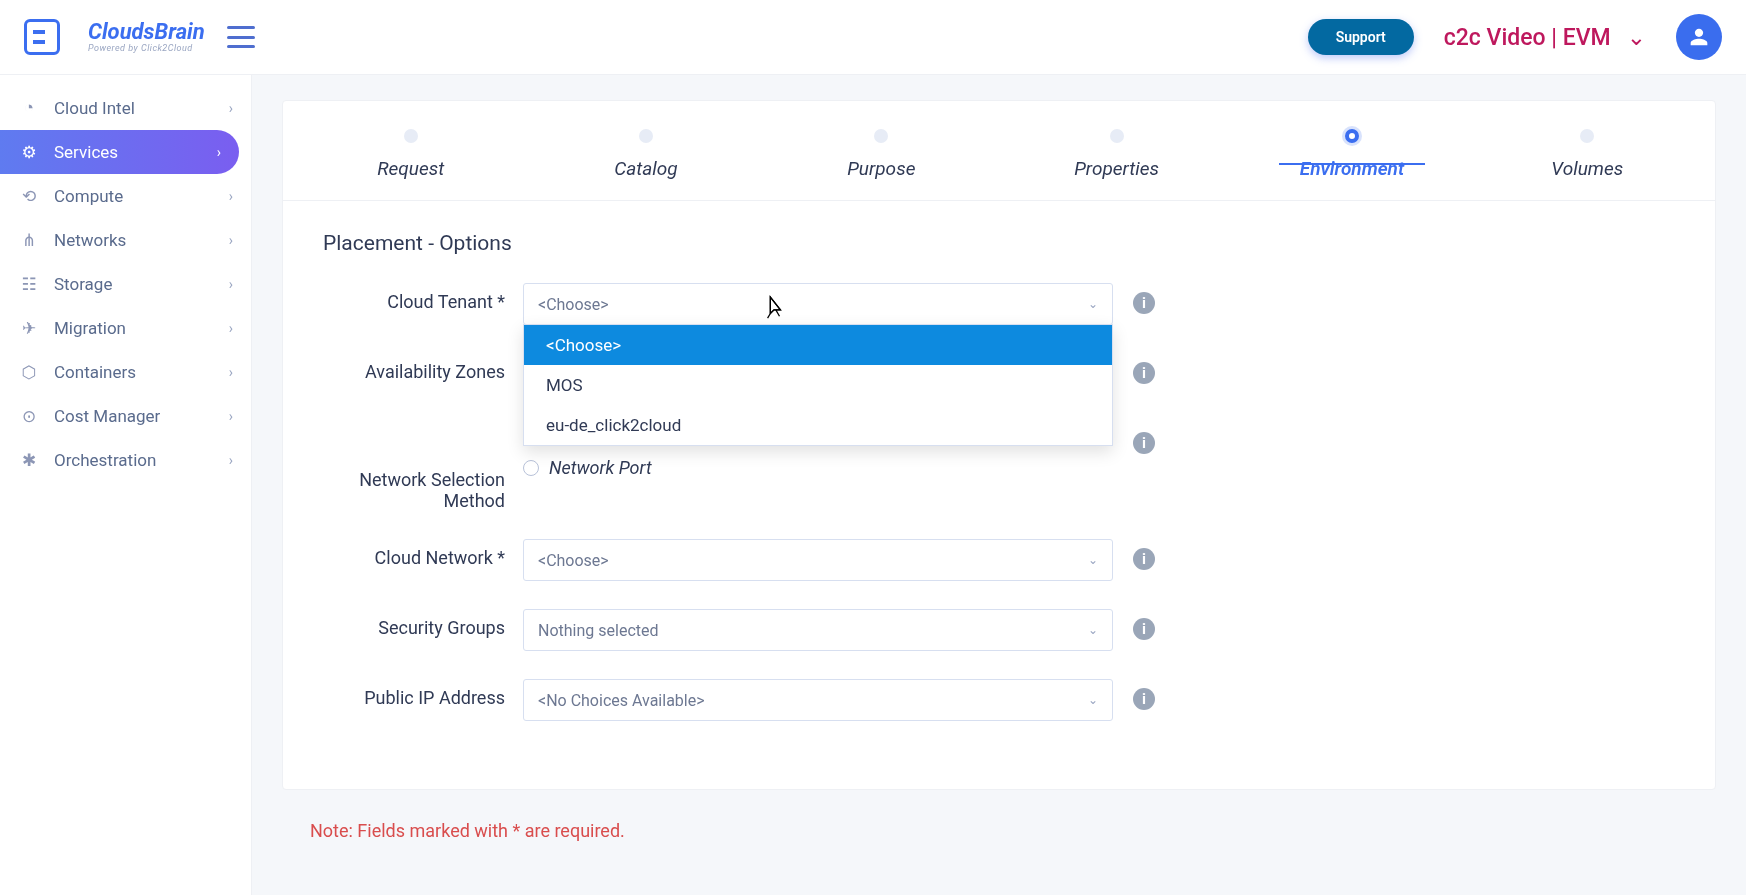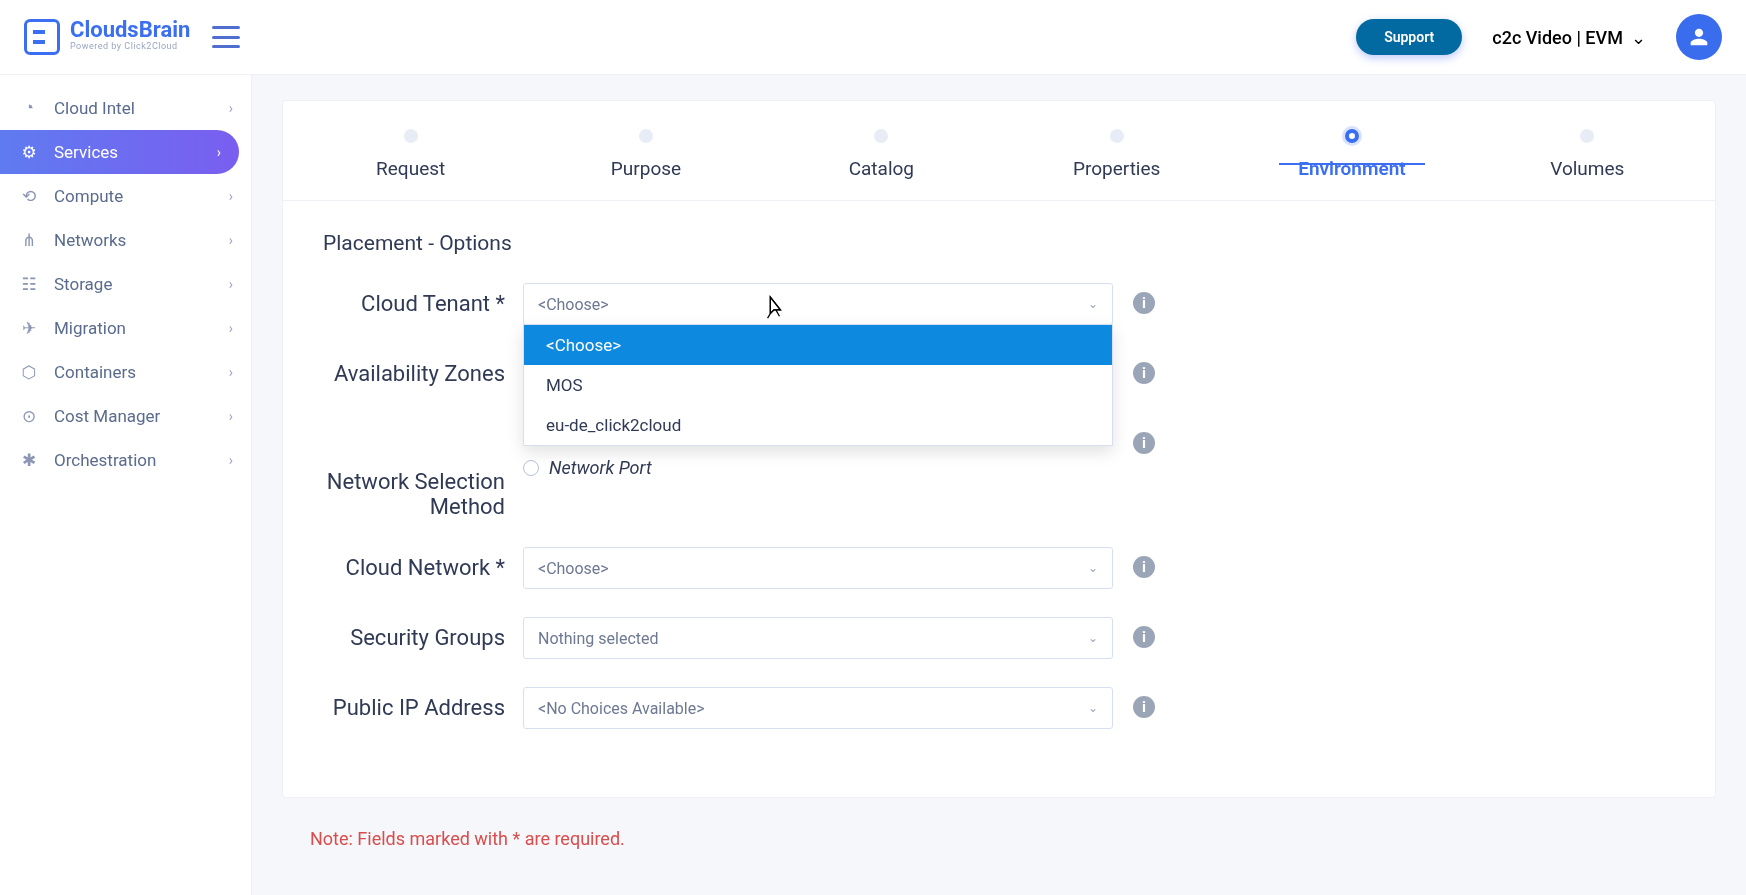--- a/index.html
+++ b/index.html
@@ -1,21 +1,21 @@
 <!DOCTYPE html>
 <html><head>
 <meta charset="utf-8">
 <style>
   * { box-sizing: border-box; margin: 0; padding: 0; font-family: -apple-system, BlinkMacSystemFont, "Segoe UI", Roboto, Arial, sans-serif; }
   body { background: #f5f7fa; width: 1746px; height: 895px; overflow: hidden; }
   .header {
     height: 75px; background: #fff; display: flex; align-items: center;
     padding: 0 24px; border-bottom: 1px solid #eef0f4;
   }
-  .logo-area { display: flex; gap: 10px; }
+  .logo-area { display: flex; align-items: center; gap: 28px; font-style: italic; }
   .logo-mark {
     width: 36px; height: 36px; border: 3px solid #3b6ef0; border-radius: 6px;
     display: flex; align-items: center; justify-content: center; position: relative;
   }
   .logo-mark::before, .logo-mark::after {
     content: ""; position: absolute; background: #3b6ef0; height: 4px; left: 6px; right: 12px;
   }
   .logo-mark::before { top: 8px; }
   .logo-mark::after { bottom: 8px; }
   .logo-text { color: #3b6ef0; font-weight: 700; font-size: 22px; line-height: 1; }
@@ -23,21 +23,21 @@
   .hamburger {
     margin-left: 22px; width: 28px; height: 22px; display: flex; flex-direction: column; justify-content: space-between;
     cursor: pointer;
   }
   .hamburger span { height: 3px; background: #4f6ecf; border-radius: 2px; }
   .header-right { margin-left: auto; display: flex; align-items: center; gap: 30px; }
   .support-btn {
     background: #0369a1; color: #fff; border: none; border-radius: 22px; padding: 10px 28px;
     font-size: 14px; font-weight: 600; cursor: pointer; box-shadow: 0 3px 8px rgba(90,120,240,.4);
   }
-  .user-drop { color: #000000; font-size: 18px; font-weight: 500; display: flex; align-items: center; gap: 8px; cursor: pointer; }
+  .user-drop { color: #be185d; font-size: 23px; font-weight: 500; display: flex; align-items: center; gap: 16px; cursor: pointer; }
   .avatar {
     width: 46px; height: 46px; border-radius: 50%; background: #3a6dee; color: #fff;
     display: flex; align-items: center; justify-content: center; font-size: 20px;
   }
 
   .layout { display: flex; height: calc(895px - 75px); }
   .sidebar {
     width: 252px; background: #fff; border-right: 1px solid #eef0f4; padding-top: 10px;
   }
   .side-item {
@@ -55,40 +55,40 @@
 
   .main { flex: 1; padding: 25px 30px; }
   .card {
     background: #fff; border: 1px solid #eef0f4; border-radius: 4px; padding: 0 0 30px;
   }
   .steps {
     display: flex; justify-content: space-around; align-items: flex-start;
     padding: 28px 10px 20px; border-bottom: 1px solid #eef0f4; position: relative;
   }
   .step {
-    flex: 1; text-align: center; color: #303a55; font-size: 19px; position: relative;
+    flex: 1; text-align: center; color: #303a55; font-size: 19px; position: relative; font-style: italic;
   }
   .step .dot {
     width: 14px; height: 14px; border-radius: 50%; background: #e7ecf6; margin: 0 auto 14px;
     position: relative; z-index: 2;
   }
   .step.active { color: #3b6ef0; font-weight: 600; }
   .step.active .dot {
     background: #fff; border: 4px solid #3b6ef0; box-shadow: 0 0 0 3px rgba(59,110,240,.2);
   }
   .step-line {
     position: absolute; height: 2px; background: #3b6ef0; top: 34px;
     left: 50%; width: 146px; transform: translateX(-50%);
   }
 
   .form { padding: 30px 40px 10px; }
   .section-title { color: #303a55; font-size: 21px; margin-bottom: 28px; }
   .row { display: flex; align-items: flex-start; margin-bottom: 28px; }
   .lbl {
-    width: 200px; text-align: right; color: #303a55; font-size: 22px; padding-top: 8px; padding-right: 18px;
+    width: 200px; text-align: right; color: #303a55; font-size: 18px; padding-top: 8px; padding-right: 18px;
   }
   .ctrl { width: 590px; position: relative; }
   .select {
     width: 100%; height: 42px; border: 1px solid #d7dff0; border-radius: 3px;
     display: flex; align-items: center; padding: 0 14px; color: #6d7892; font-size: 16px;
     background: #fff; cursor: pointer; position: relative;
   }
   .select .caret { margin-left: auto; color: #9aa6c2; font-size: 12px; }
   .info-icon {
     width: 22px; height: 22px; border-radius: 50%; background: #9aa6b8; color: #fff;
@@ -191,22 +191,22 @@
       <span class="side-icon">✱</span>
       <span>Orchestration</span>
       <span class="chev">›</span>
     </div>
   </div>
 
   <div class="main">
     <div class="card">
       <div class="steps">
         <div class="step"><div class="dot"></div><span>Request</span></div>
+        <div class="step"><div class="dot"></div><span>Catalog</span></div>
         <div class="step"><div class="dot"></div><span>Purpose</span></div>
-        <div class="step"><div class="dot"></div><span>Catalog</span></div>
         <div class="step"><div class="dot"></div><span>Properties</span></div>
         <div class="step active">
           <div class="step-line"></div>
           <div class="dot"></div><span>Environment</span>
         </div>
         <div class="step"><div class="dot"></div><span>Volumes</span></div>
       </div>
 
       <div class="form">
         <div class="section-title">Placement - Options</div>

